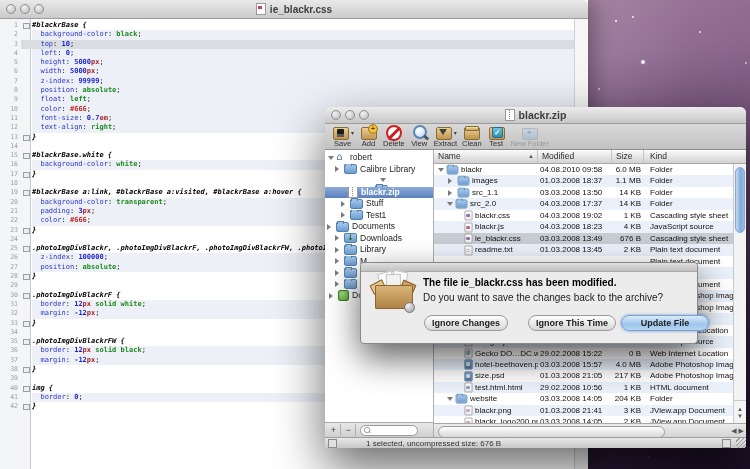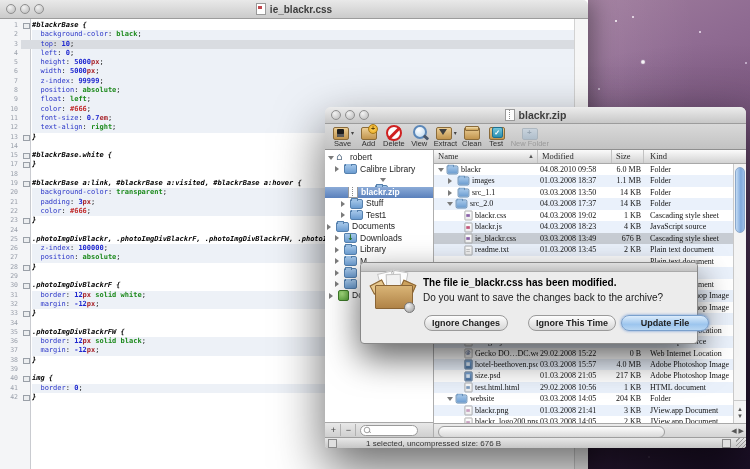--- a/index.html
+++ b/index.html
@@ -144,21 +144,21 @@
   .ic.file.png::after{background:#c9a0c0;}
   .side-bottom{height:14px;flex:none;background:linear-gradient(#e8e8e8,#cfcfcf);border-top:1px solid #a8a8a8;
     display:flex;align-items:center;padding:0 2px;gap:1px;}
   .side-btn{width:13px;height:12px;border-right:1px solid #b0b0b0;font-size:9px;line-height:12px;
     text-align:center;color:#444;}
   .side-search{margin-left:3px;width:52px;height:9px;background:#fff;border:1px solid #9a9a9a;
     border-radius:6px;display:flex;align-items:center;padding:0 2px;}
   .side-search .mag-icon{transform:scale(.8);}
 
   
-  .filelist{flex:1;display:flex;flex-direction:column;min-width:0;position:relative;font-family:Liberation Serif, serif;}
+  .filelist{flex:1;display:flex;flex-direction:column;min-width:0;position:relative;}
   .col-headers{height:13px;flex:none;background:linear-gradient(#fbfbfb,#d2d2d2);border-bottom:1px solid #a8a8a8;
     display:grid;grid-template-columns:104px 74px 32px 1fr;font-size:8.5px;color:#2c2c2c;align-items:center;}
   .col-h{padding:0 4px;border-right:1px solid #c2c2c2;height:13px;line-height:13px;position:relative;white-space:nowrap;overflow:hidden;}
   .col-h.sorted::after{content:"\25B2";position:absolute;right:3px;top:0;font-size:6px;color:#555;}
   .col-h:last-child{border-right:none;padding-left:6px;}
   .rows-area{flex:1;position:relative;overflow:hidden;background:#fff;}
   .rows{position:absolute;left:0;top:0;right:12px;}
   .frow{display:grid;grid-template-columns:104px 74px 32px 1fr;height:11.48px;line-height:11.48px;
     font-size:8px;color:#111;white-space:nowrap;}
   .frow.alt{background:#eaf1fb;}
@@ -318,20 +318,25 @@
             <span class="ln-num">14</span>
             <span class="ln-fold"></span>
             <span class="ln-code"></span>
           </div>
           <div class="code-line">
             <span class="ln-num">15</span>
             <span class="ln-fold">
               <i class="fold-sq"></i>
             </span>
             <span class="ln-code"><span class="tok-sel">#blackrBase.white {</span></span>
+          </div>
+          <div class="code-line inner">
+            <span class="ln-num">16</span>
+            <span class="ln-fold"></span>
+            <span class="ln-code">  <span class="tok-prop">background-color</span>: <span class="tok-kw">white</span>;</span>
           </div>
           <div class="code-line">
             <span class="ln-num">17</span>
             <span class="ln-fold">
               <i class="fold-sq"></i>
             </span>
             <span class="ln-code"><span class="tok-sel">}</span></span>
           </div>
           <div class="code-line">
             <span class="ln-num">18</span>

